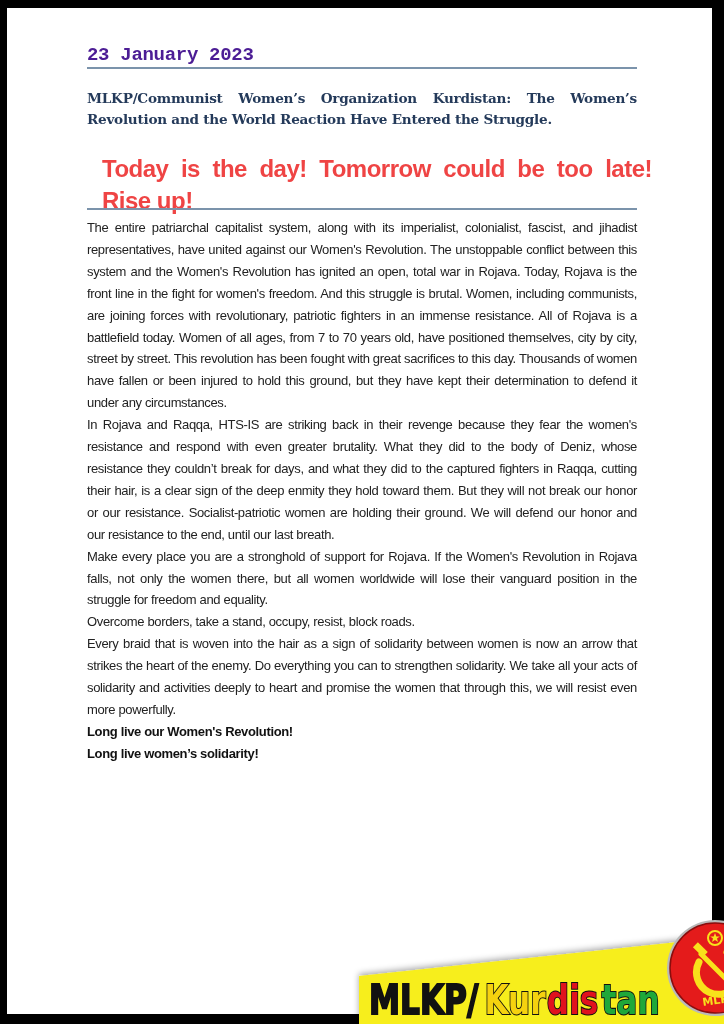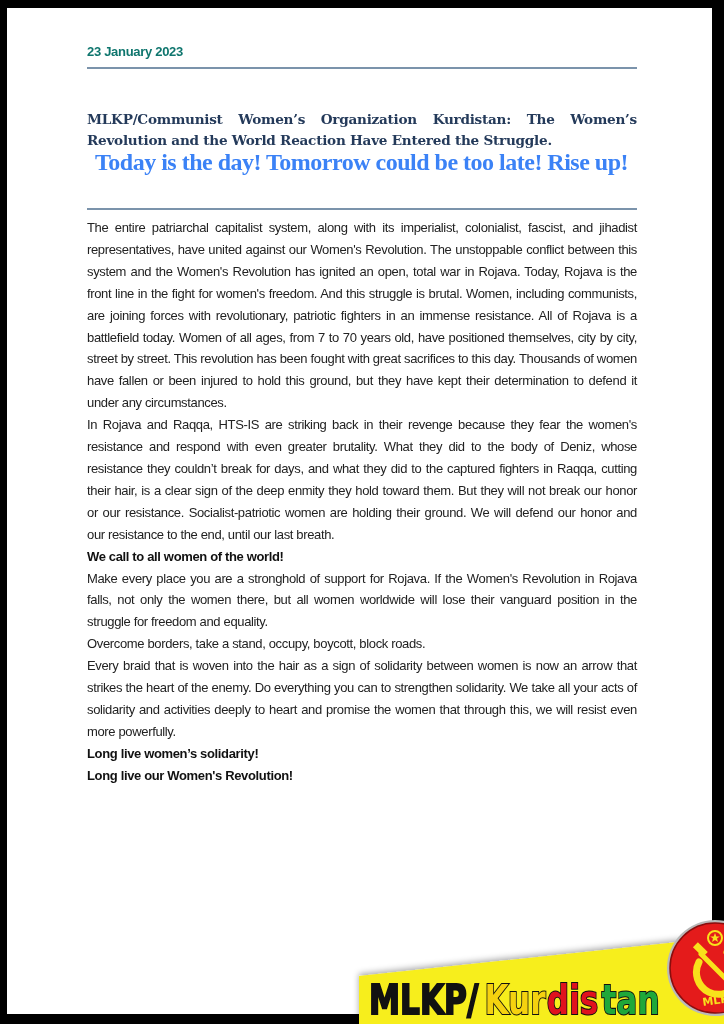--- a/index.html
+++ b/index.html
@@ -17,54 +17,53 @@
       background: #fff;
       overflow: hidden;
     }
     .content {
       position: absolute;
       left: 80px; top: 0;
       width: 550px;
     }
     .date {
       position: absolute; top: 36px; left: 0;
-      font-family: Liberation Sans, sans-serif;
+      font-family: Liberation Mono, monospace;
       font-weight: bold;
-      font-size: 13px;
-      color: #0f766e;
+      font-size: 19px;
+      color: #4c1d95;
       letter-spacing: -0.3px;
     }
     .rule {
       position: absolute; left: 0; width: 550px; height: 2px;
       background: #7b93ab;
     }
     .rule.r1 { top: 59px; }
     .rule.r2 { top: 200px; }
     .subhead {
       position: absolute; top: 80px; left: 0; width: 550px;
       font-family: "DejaVu Serif", serif;
       font-weight: bold;
       font-size: 13.6px;
       line-height: 21px;
       color: #243a5a;
       letter-spacing: -0.25px;
       text-align: justify;
-      margin-top: 21px;
     }
     .headline {
       position: absolute; top: 130px; left: 0; width: 550px;
-      font-family: Liberation Serif, serif;
+      font-family: Liberation Sans, sans-serif;
       font-weight: bold;
       font-size: 24px;
       line-height: 32px;
-      color: #3b82f6;
+      color: #ef4444;
       letter-spacing: -0.5px;
       text-align: justify;
       text-align-last: left;
-      margin: 8px;
+      margin: 15px;
     }
     .body {
       position: absolute; top: 209px; left: 0; width: 550px;
       font-family: Liberation Sans, sans-serif;
       font-size: 13px;
       line-height: 21.9px;
       color: #222;
       letter-spacing: -0.35px;
     }
     .body p {
@@ -87,26 +86,25 @@
 <div class="page">
   <div class="content">
     <div class="date">23 January 2023</div>
     <div class="rule r1"></div>
     <div class="subhead">MLKP/Communist Women’s Organization Kurdistan: The Women’s Revolution and the World Reaction Have Entered the Struggle.</div>
     <h1 class="headline">Today is the day! Tomorrow could be too late! Rise up!</h1>
     <div class="rule r2"></div>
     <div class="body" id="body">
         <p>The entire patriarchal capitalist system, along with its imperialist, colonialist, fascist, and jihadist representatives, have united against our Women's Revolution. The unstoppable conflict between this system and the Women's Revolution has ignited an open, total war in Rojava. Today, Rojava is the front line in the fight for women's freedom. And this struggle is brutal. Women, including communists, are joining forces with revolutionary, patriotic fighters in an immense resistance. All of Rojava is a battlefield today. Women of all ages, from 7 to 70 years old, have positioned themselves, city by city, street by street. This revolution has been fought with great sacrifices to this day. Thousands of women have fallen or been injured to hold this ground, but they have kept their determination to defend it under any circumstances.</p>
         <p>In Rojava and Raqqa, HTS-IS are striking back in their revenge because they fear the women's resistance and respond with even greater brutality. What they did to the body of Deniz, whose resistance they couldn’t break for days, and what they did to the captured fighters in Raqqa, cutting their hair, is a clear sign of the deep enmity they hold toward them. But they will not break our honor or our resistance. Socialist-patriotic women are holding their ground. We will defend our honor and our resistance to the end, until our last breath.</p>
-        <p class="bold">We call to all women of the world!</p>
         <p>Make every place you are a stronghold of support for Rojava. If the Women's Revolution in Rojava falls, not only the women there, but all women worldwide will lose their vanguard position in the struggle for freedom and equality.</p>
-        <p>Overcome borders, take a stand, occupy, boycott, block roads.</p>
+        <p>Overcome borders, take a stand, occupy, resist, block roads.</p>
         <p>Every braid that is woven into the hair as a sign of solidarity between women is now an arrow that strikes the heart of the enemy. Do everything you can to strengthen solidarity. We take all your acts of solidarity and activities deeply to heart and promise the women that through this, we will resist even more powerfully.</p>
+        <p class="bold">Long live our Women's Revolution!</p>
         <p class="bold">Long live women’s solidarity!</p>
-        <p class="bold">Long live our Women's Revolution!</p>
       </div>
   </div>
 </div>
 
 <div class="banner">
   <svg width="724" height="1024" viewBox="0 0 724 1024">
     <defs>
       <filter id="sh" x="-20%" y="-20%" width="140%" height="140%">
         <feDropShadow dx="0" dy="-2" stdDeviation="3" flood-color="#000" flood-opacity="0.35"></feDropShadow>
       </filter>

